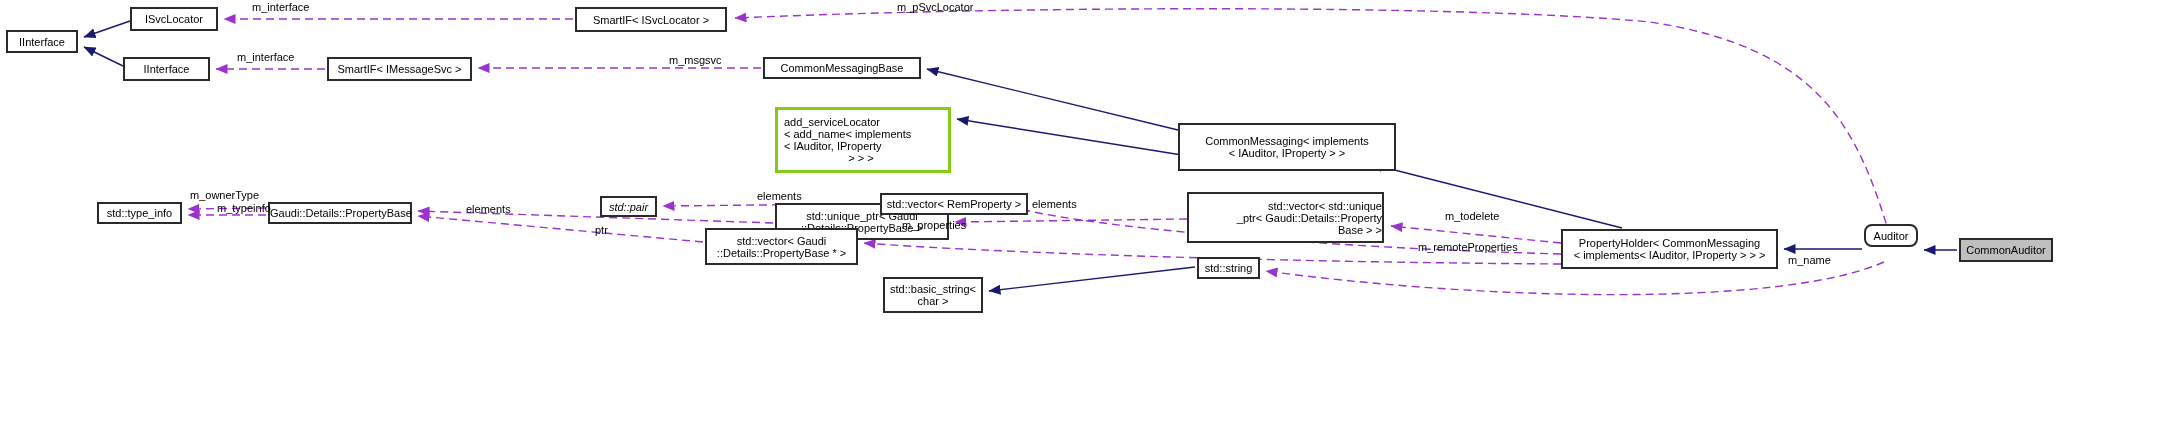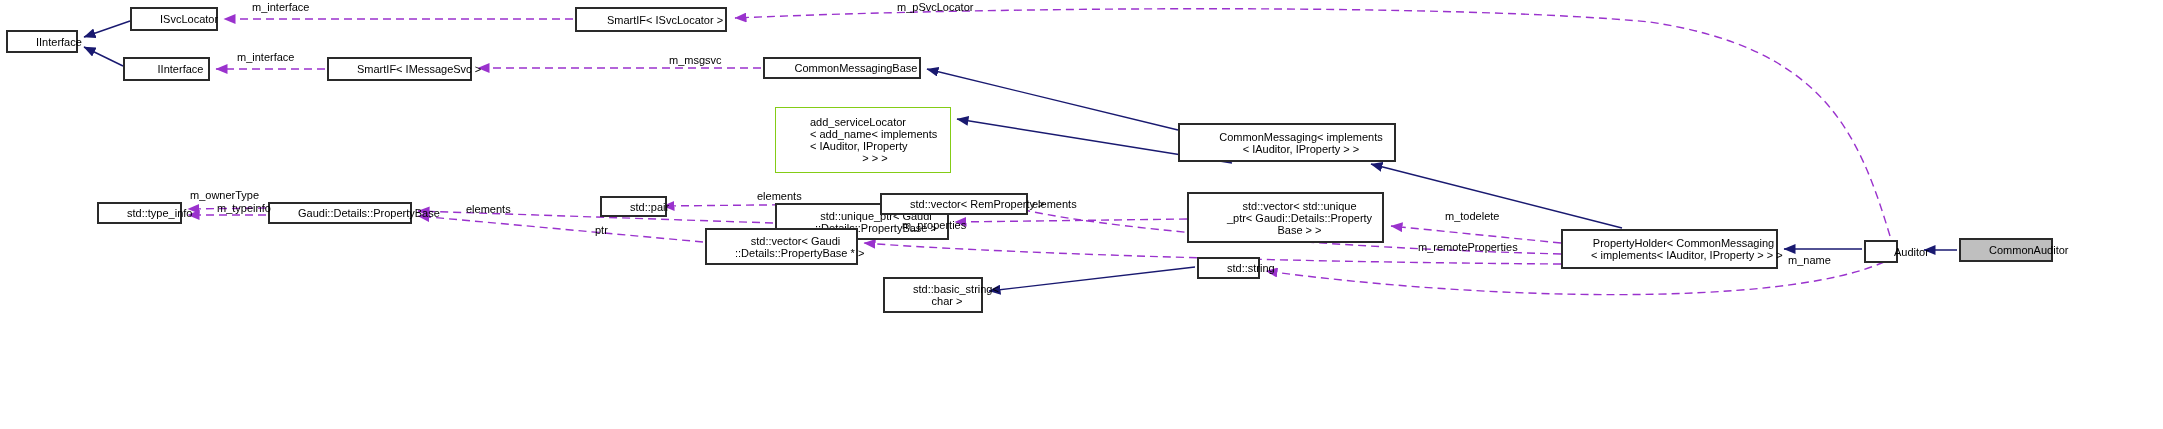--- a/index.html
+++ b/index.html
@@ -19,24 +19,24 @@
     color:#000;
     font-size:11px;
     line-height:12px;
     text-align:center;
     display:flex;
     flex-direction:column;
     justify-content:center;
     white-space:nowrap;
     cursor:pointer;
   }
-  .node .line{display:block;margin-left:28px;}
+  .node .line{display:block;}
   .node.current{background:#bfbfbf;}
   .node.note{
-    border:1px solid #84cc16;
+    border:3px solid #84cc16;
     text-align:left;
     padding-left:6px;
     cursor:default;
   }
   .node.note .line:last-child{text-align:center;padding-right:10px;}
   .edge-label{
     position:absolute;
     font-size:11px;
     line-height:12px;
     color:#000;
@@ -99,50 +99,50 @@
       </div>
       <div class="node class" style="left: 763px; top: 57px; width: 158px; height: 22px; justify-content: center;">
         <span class="line">CommonMessagingBase</span>
       </div>
       <div class="node note" style="left: 775px; top: 107px; width: 176px; height: 66px;">
         <span class="line">add_serviceLocator</span>
         <span class="line">&lt; add_name&lt; implements</span>
         <span class="line">&lt; IAuditor, IProperty</span>
         <span class="line">&gt; &gt; &gt;</span>
       </div>
-      <div class="node class" style="left: 1178px; top: 123px; width: 218px; height: 39px;">
+      <div class="node class" style="left: 1178px; top: 123px; width: 218px; height: 48px;">
         <span class="line">CommonMessaging&lt; implements</span>
         <span class="line">&lt; IAuditor, IProperty &gt; &gt;</span>
       </div>
       <div class="node class" style="left: 775px; top: 203px; width: 174px; height: 37px;">
         <span class="line">std::unique_ptr&lt; Gaudi</span>
         <span class="line">::Details::PropertyBase &gt;</span>
       </div>
-      <div class="node class" style="left: 1187px; top: 192px; width: 197px; height: 51px;">
+      <div class="node class" style="left: 1187px; top: 192px; width: 197px; height: 51px; text-align: right;">
         <span class="line">std::vector&lt; std::unique</span>
         <span class="line">_ptr&lt; Gaudi::Details::Property</span>
         <span class="line">Base &gt; &gt;</span>
       </div>
       <div class="node class" style="left: 1561px; top: 229px; width: 217px; height: 40px;">
         <span class="line">PropertyHolder&lt; CommonMessaging</span>
         <span class="line">&lt; implements&lt; IAuditor, IProperty &gt; &gt; &gt;</span>
       </div>
-      <div class="node class" style="left: 1864px; top: 240px; width: 34px; height: 23px;">
+      <div class="node class" style="left: 1864px; top: 224px; width: 54px; height: 23px; border-radius: 8px;">
         <span class="line">Auditor</span>
       </div>
       <div class="node current" style="left: 1959px; top: 238px; width: 94px; height: 24px;">
         <span class="line">CommonAuditor</span>
       </div>
       <div class="node class" style="left: 97px; top: 202px; width: 85px; height: 22px; justify-content: center;">
         <span class="line">std::type_info</span>
       </div>
       <div class="node class" style="left: 268px; top: 202px; width: 144px; height: 22px;">
         <span class="line">Gaudi::Details::PropertyBase</span>
       </div>
-      <div class="node class" style="left: 600px; top: 196px; width: 67px; height: 21px;">
+      <div class="node class" style="left: 600px; top: 196px; width: 57px; height: 21px; font-style: italic;">
         <span class="line">std::pair</span>
       </div>
       <div class="node class" style="left: 880px; top: 193px; width: 148px; height: 22px;">
         <span class="line">std::vector&lt; RemProperty &gt;</span>
       </div>
       <div class="node class" style="left: 705px; top: 228px; width: 153px; height: 37px;">
         <span class="line">std::vector&lt; Gaudi</span>
         <span class="line">::Details::PropertyBase * &gt;</span>
       </div>
       <div class="node class" style="left: 1197px; top: 257px; width: 63px; height: 22px;">

